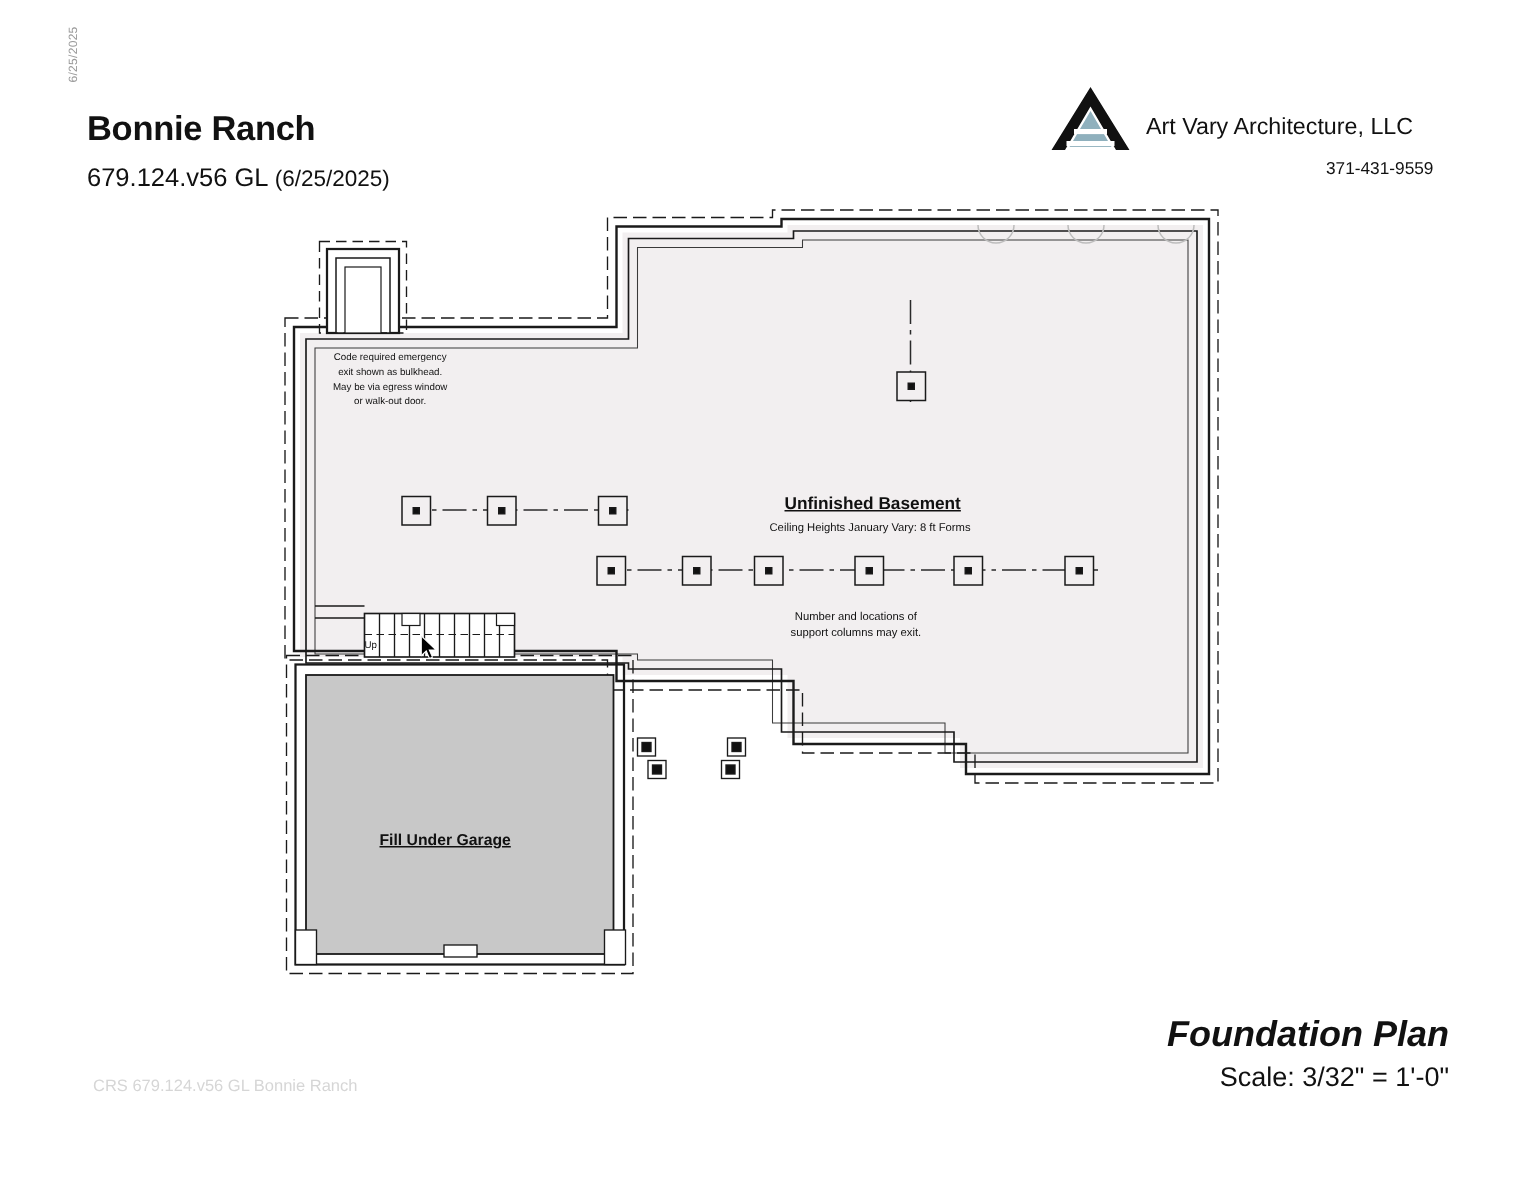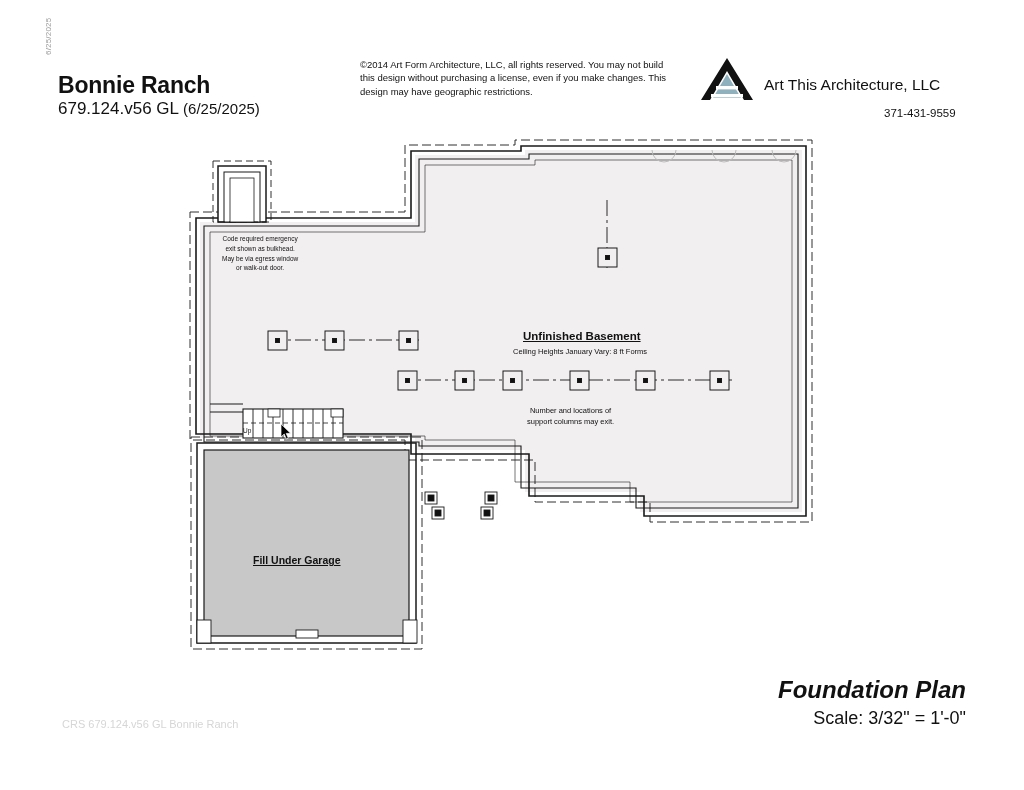--- a/index.html
+++ b/index.html
@@ -16,21 +16,21 @@
   
   .date-vertical{
     position:absolute;left:44px;top:55px;
     font-size:8px;color:#9a9a9a;
     transform:rotate(-90deg);transform-origin:left top;
     white-space:nowrap;
     letter-spacing:.2px;
   }
   .title-block{position:absolute;left:58px;top:57px;}
   .proj-title{font-size:23px;font-weight:bold;letter-spacing:-.2px;line-height:1.1;margin-top:16px;}
-  .proj-sub{font-size:17px;font-weight:normal;margin-top:2px;line-height:1.1;}
+  .proj-sub{font-size:17px;font-weight:normal;margin-top:12px;line-height:1.1;}
   .proj-sub .date{font-size:15px;}
 
   .copyright{
     position:absolute;left:360px;top:58px;width:310px;
     font-size:9.5px;line-height:1.42;color:#111;
   }
 
   .logo-wrap{position:absolute;left:697px;top:56px;width:60px;height:46px;}
   .firm-name{
     position:absolute;left:764px;top:76px;
@@ -90,31 +90,30 @@
   <div class="date-vertical">6/25/2025</div>
 
   <div class="title-block">
     <div class="proj-title">Bonnie Ranch</div>
     <div class="proj-sub">
       <span>679.124.v56 GL</span>
       <span class="date">(6/25/2025)</span>
     </div>
   </div>
 
-  <div class="copyright">©2014 Art Form Architecture, LLC, all rights reserved. You may not build this design without purchasing a license, even if you make changes. This design may have geographic restrictions.</div>
 
   <div class="logo-wrap">
     <svg width="60" height="46" viewBox="0 0 60 46">
       <path d="M30 2 L56 44 L47 44 L30 15 L13 44 L4 44 Z" fill="#111"></path>
       <path d="M30 18 L44 42 L16 42 Z" fill="#8fb0bd"></path>
       <rect x="19" y="30" width="22" height="3.4" fill="#ffffff"></rect>
       <rect x="14" y="38" width="32" height="3.4" fill="#ffffff"></rect>
     </svg>
   </div>
-  <div class="firm-name">Art This Architecture, LLC</div>
+  <div class="firm-name">Art Vary Architecture, LLC</div>
   <div class="phone">371-431-9559</div>
 
   <svg class="plan" viewBox="0 0 1024 790" xmlns="http://www.w3.org/2000/svg">
     <defs>
       <pattern id="hatch" width="6" height="6" patternTransform="rotate(45)" patternUnits="userSpaceOnUse">
         <line x1="0" y1="0" x2="0" y2="6" stroke="#4a4a4a" stroke-width="0.7"></line>
       </pattern>
     </defs>
 
     <g>

